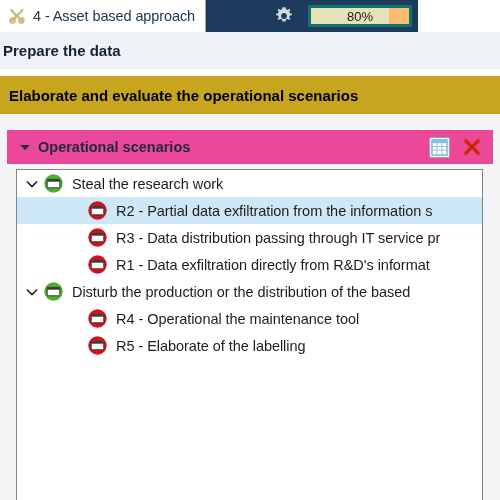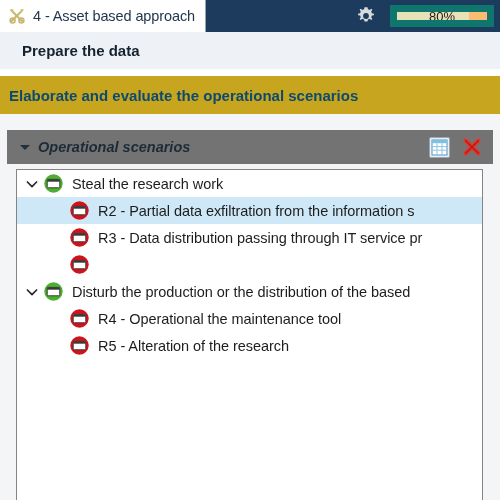--- a/index.html
+++ b/index.html
@@ -17,21 +17,21 @@
     position: relative;
     width: 500px;
     height: 500px;
     background: #ffffff;
   }
 
   
   .tabbar {
     position: absolute;
     left: 0; top: 0;
-    width: 500px;
+    width: 418px;
     height: 32px;
     background: #1d3b5c;
     display: flex;
     align-items: flex-end;
   }
   .tab {
     height: 32px;
     background: #ffffff;
     display: flex;
     align-items: center;
@@ -62,21 +62,21 @@
   }
   .gear {
     width: 20px; height: 20px;
     margin-right: 14px;
     flex: 0 0 auto;
   }
   .progress-outer {
     width: 104px;
     height: 22px;
     background: #fdba74;
-    border: 7px solid #0f766e;
+    border: 3px solid #0f766e;
     box-sizing: border-box;
     position: relative;
     overflow: hidden;
   }
   .progress-fill {
     position: absolute;
     left: 0; top: 0; bottom: 0;
     width: 80%;
     background: #e8e1b8;
   }
@@ -93,63 +93,62 @@
 
   
   .step-title {
     position: absolute;
     left: 0; top: 32px;
     width: 500px;
     height: 37px;
     background: #eef2f7;
     display: flex;
     align-items: center;
-    padding-left: 22px;
+    padding-left: 3px;
     box-sizing: border-box;
     font-size: 15px;
     font-weight: bold;
     color: #15222f;
   }
 
   
   .banner {
     position: absolute;
     left: 0; top: 76px;
     width: 500px;
     height: 38px;
     background: #c7a51f;
     display: flex;
     align-items: center;
     padding-left: 9px;
     box-sizing: border-box;
     font-size: 15px;
     font-weight: bold;
-    color: #0c4a6e;
+    color: #000000;
   }
 
   
   .body-bg {
     position: absolute;
     left: 0; top: 114px;
     width: 500px;
     height: 386px;
     background: #f4f5f7;
   }
 
   
   .panel-header {
     position: absolute;
     left: 7px; top: 130px;
     width: 486px;
     height: 34px;
-    background: #737373;
-    display: flex;
-    align-items: center;
-    box-sizing: border-box;
-    font-style: italic;
+    background: #ec4899;
+    display: flex;
+    align-items: center;
+    box-sizing: border-box;
   }
   .collapse-arrow {
     width: 16px;
     height: 16px;
     margin-left: 10px;
     margin-right: 5px;
     position: relative;
     flex: 0 0 auto;
   }
   .collapse-arrow::after {
@@ -206,21 +205,21 @@
     display: flex;
     align-items: center;
     white-space: nowrap;
     overflow: hidden;
     cursor: default;
   }
   .tree-row.selected {
     background: #cfe8f7;
   }
   .tree-row.level-0 { padding-left: 7px; }
-  .tree-row.level-1 { padding-left: 52px; }
+  .tree-row.level-1 { padding-left: 70px; }
 
   .twisty {
     width: 16px;
     height: 16px;
     position: relative;
     flex: 0 0 auto;
     margin-right: 3px;
     cursor: pointer;
   }
   .twisty svg { display: block; }
@@ -343,20 +342,21 @@
               <rect x="4.2" y="6.4" width="12.6" height="2.3" fill="#3a3a3a"></rect>
             </svg></span>
           <span class="node-label">R3 - Data distribution passing through IT service pr</span>
         </div>
         <div class="tree-row level-1">
           <span class="node-icon"><svg width="21" height="21" viewBox="0 0 21 21">
               <circle cx="10.5" cy="10.5" r="9.2" fill="#d0121b"></circle>
               <rect x="4.2" y="6.4" width="12.6" height="8.4" rx="1" fill="#ffffff" stroke="#3a3a3a" stroke-width="1"></rect>
               <rect x="4.2" y="6.4" width="12.6" height="2.3" fill="#3a3a3a"></rect>
             </svg></span>
+          <span class="node-label">R1 - Data exfiltration directly from R&amp;D's informat</span>
         </div>
         <div class="tree-row level-0">
           <span class="twisty">
             <svg width="16" height="16" viewBox="0 0 16 16">
               <path d="M3.4 6 L8 10.6 L12.6 6" fill="none" stroke="#2b2b2b" stroke-width="1.7" stroke-linecap="round" stroke-linejoin="round"></path>
             </svg>
           </span>
           <span class="node-icon"><svg width="21" height="21" viewBox="0 0 21 21">
               <circle cx="10.5" cy="10.5" r="9.2" fill="#4caf2f"></circle>
               <rect x="4.2" y="6.4" width="12.6" height="8.4" rx="1" fill="#ffffff" stroke="#3a3a3a" stroke-width="1"></rect>
@@ -371,18 +371,18 @@
               <rect x="4.2" y="6.4" width="12.6" height="2.3" fill="#3a3a3a"></rect>
             </svg></span>
           <span class="node-label">R4 - Operational the maintenance tool</span>
         </div>
         <div class="tree-row level-1">
           <span class="node-icon"><svg width="21" height="21" viewBox="0 0 21 21">
               <circle cx="10.5" cy="10.5" r="9.2" fill="#d0121b"></circle>
               <rect x="4.2" y="6.4" width="12.6" height="8.4" rx="1" fill="#ffffff" stroke="#3a3a3a" stroke-width="1"></rect>
               <rect x="4.2" y="6.4" width="12.6" height="2.3" fill="#3a3a3a"></rect>
             </svg></span>
-          <span class="node-label">R5 - Alteration of the research</span>
+          <span class="node-label">R5 - Elaborate of the labelling</span>
         </div>
       </div>
   </div>
 
 </div>
 
 </body></html>

